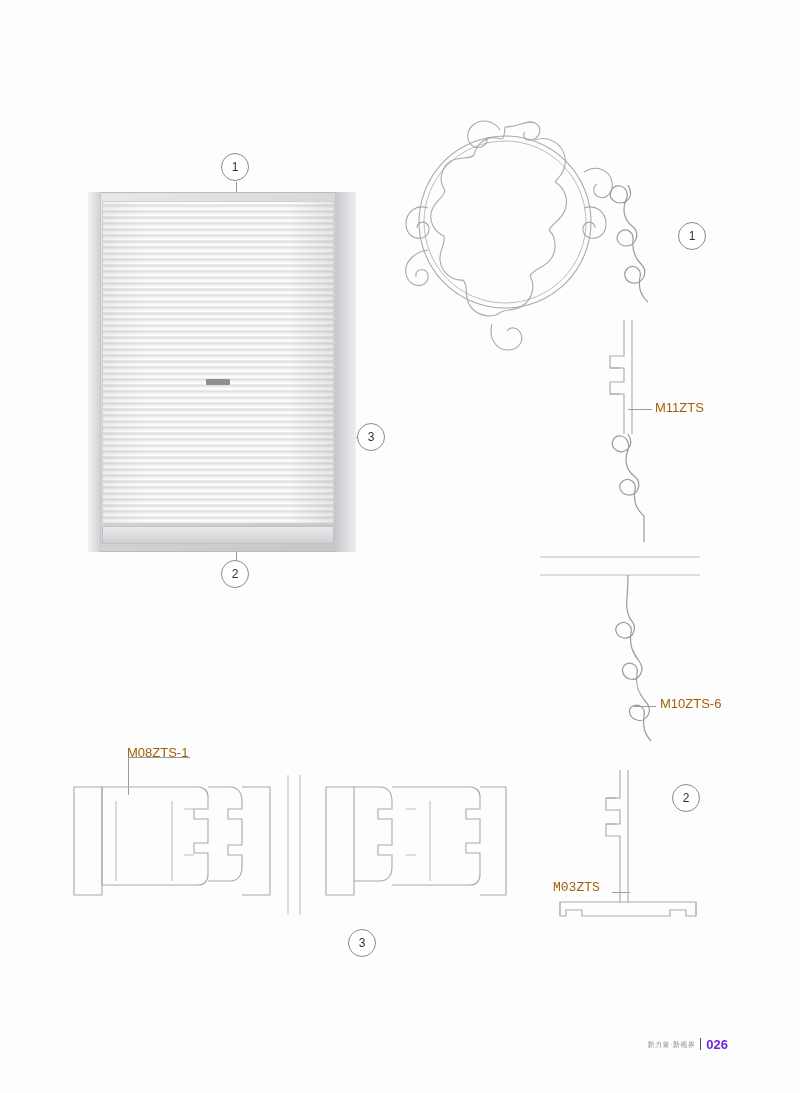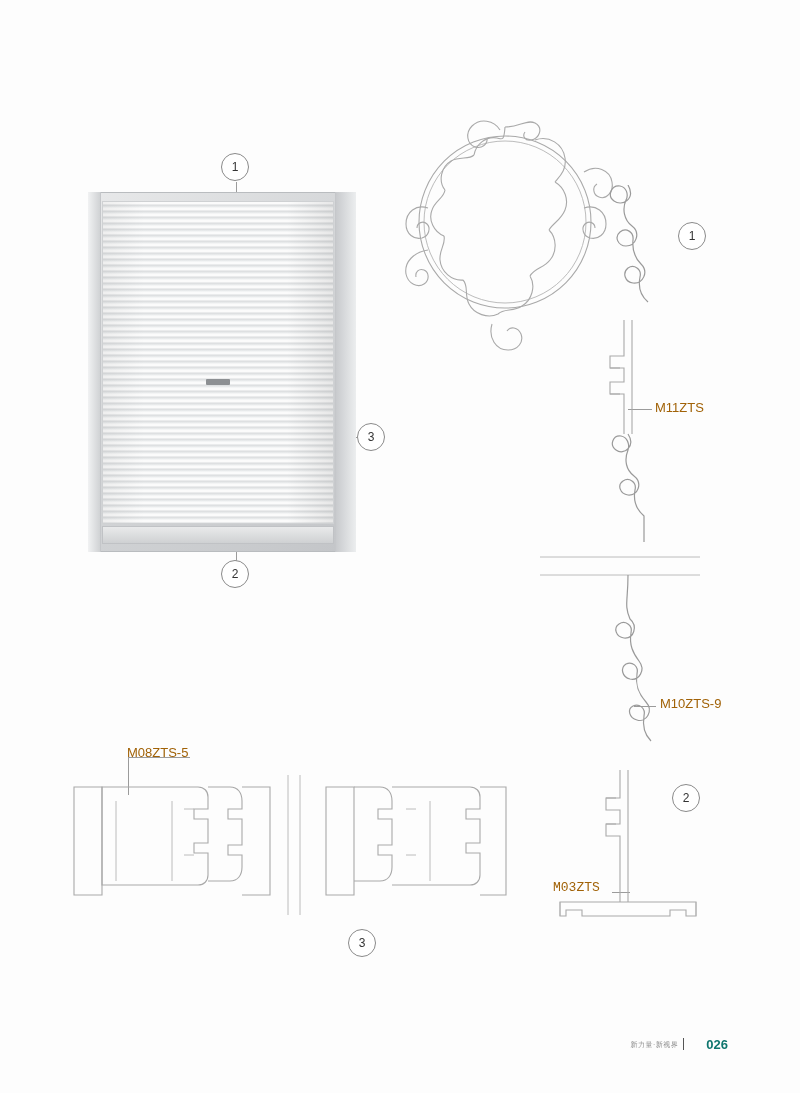--- a/index.html
+++ b/index.html
@@ -163,23 +163,22 @@
   }
   .footer-bar {
     width: 1px;
     height: 12px;
     background: #555;
     margin: 0 2px 1px 2px;
   }
   .footer-num {
     font-size: 13px;
     font-weight: bold;
-    color: #0f766e;
+    color: #6d28d9;
     line-height: 1;
-    margin-left: 17px;
   }
 </style>
 </head>
 <body>
 
 <div class="page">
 
   <div class="shutter">
     <div class="frame-outer"></div>
     <div class="side-rail"></div>
@@ -283,21 +282,21 @@
 
       <path class="ln" d="M20 717 l 136 0 l 0 14 l -10 0 l 0 -6 l -16 0 l 0 6 l -88 0 l 0 -6 l -16 0 l 0 6 l -6 0 z"></path>
       <path class="ln-thin" d="M20 717 l 0 14 M156 717 l 0 14"></path>
     </svg>
   </div>
 
   <div class="leader h" style="left:628px; top:409px; width:24px;"></div>
   <div class="label" style="left:655px; top:400px;">M11ZTS</div>
 
   <div class="leader h" style="left:634px; top:706px; width:22px;"></div>
-  <div class="label" style="left:660px; top:696px;">M10ZTS-9</div>
+  <div class="label" style="left:660px; top:696px;">M10ZTS-6</div>
 
   <div class="leader h" style="left:612px; top:892px; width:18px;"></div>
   <div class="label" style="left:553px; top:880px;font-family:Liberation Mono, monospace;">M03ZTS</div>
 
   <div class="callout" style="left:672px; top:784px;">
     <span>2</span>
   </div>
 
   <div class="draw" style="left:60px; top:775px;">
     <svg width="460" height="140" viewBox="0 0 460 140">
@@ -316,21 +315,21 @@
       <path class="ln" d="M294 12 l 26 0 c 8 0 12 6 12 14 l 0 8 l -14 0 l 0 10 l 14 0 l 0 26 l -14 0 l 0 10 l 14 0 l 0 12 c 0 8 -4 14 -12 14 l -26 0"></path>
       <path class="ln" d="M332 12 l 78 0 c 6 0 10 4 10 10 l 0 12 l -14 0 l 0 10 l 14 0 l 0 24 l -14 0 l 0 10 l 14 0 l 0 22 c 0 6 -4 10 -10 10 l -78 0"></path>
       <path class="ln-thin" d="M346 34 l 10 0 M346 80 l 10 0"></path>
       <path class="ln-thin" d="M370 26 l 0 80"></path>
       <path class="ln" d="M420 12 l 26 0 l 0 108 l -26 0"></path>
     </svg>
   </div>
 
   <div class="leader h" style="left:128px; top:757px; width:62px;"></div>
   <div class="leader v" style="left:128px; top:757px; height:38px;"></div>
-  <div class="label" style="left:127px; top:745px;">M08ZTS-5</div>
+  <div class="label" style="left:127px; top:745px;">M08ZTS-1</div>
 
   <div class="callout" style="left:348px; top:929px;">
     <span>3</span>
   </div>
 
   <div class="footer">
     <span class="footer-cn">新力量·新视界</span>
     <span class="footer-bar"></span>
     <span class="footer-num">026</span>
   </div>

